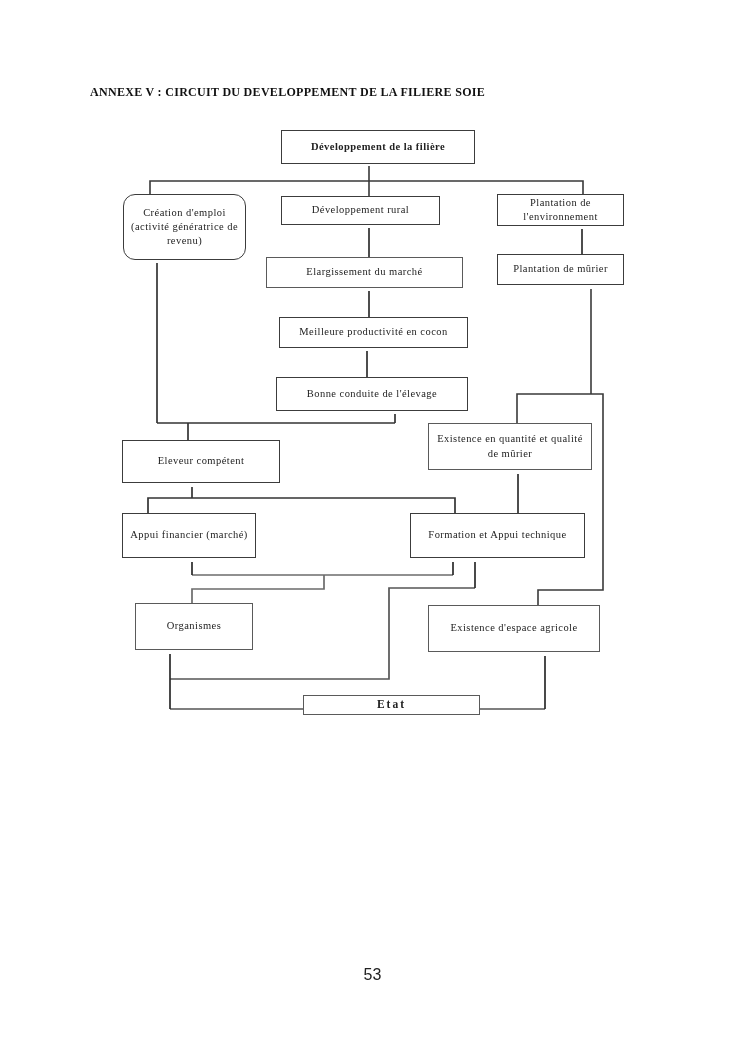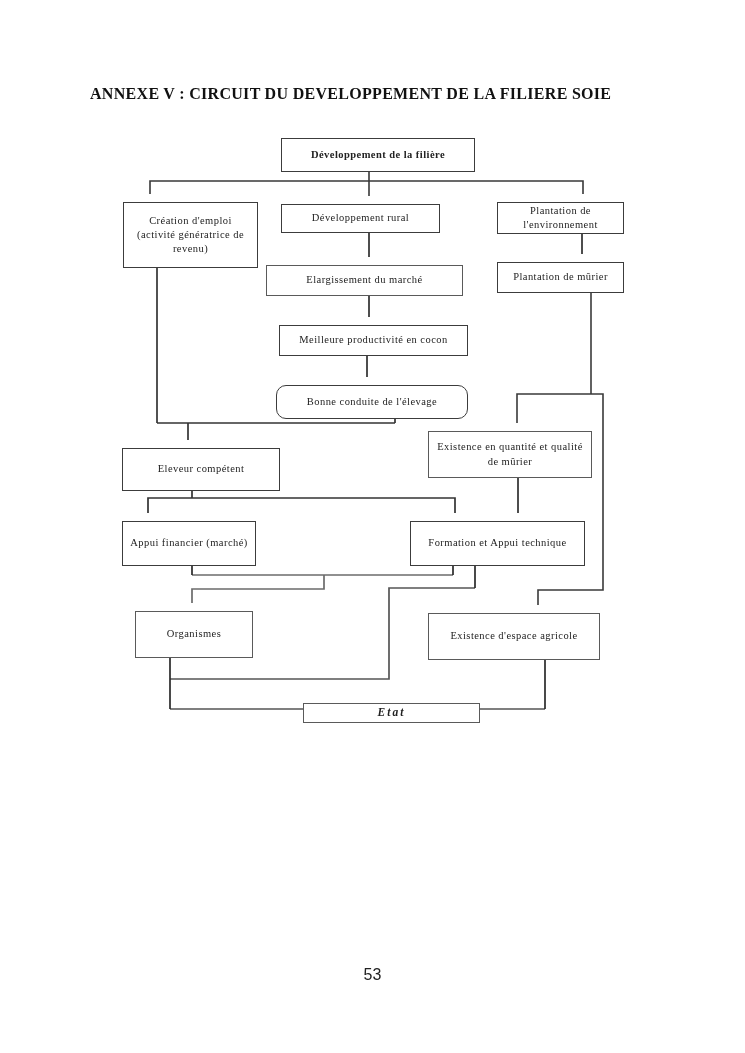--- a/index.html
+++ b/index.html
@@ -9,21 +9,21 @@
     background:#ffffff;
     font-family:"Liberation Serif", serif;
     color:#1c1c1c;
     overflow:hidden;
   }
   .doc-title{
     position:absolute;
     left:90px;top:85px;
     width:600px;
     margin:0;
-    font-size:16px;
+    font-size:12px;
     font-weight:bold;
     letter-spacing:0.3px;
     color:#111;
   }
   svg.connectors{
     position:absolute;left:0;top:0;
   }
   .node{
     position:absolute;
     box-sizing:border-box;
@@ -31,25 +31,24 @@
     border:1.6px solid #3c3c3c;
     display:flex;
     align-items:center;
     justify-content:center;
     text-align:center;
     font-size:10.5px;
     letter-spacing:0.45px;
     line-height:1.35;
     padding:2px 5px;
     color:#222;
-    margin-top:8px;
   }
   .node.bold{font-weight:bold;}
   .node.gray-border{border-color:#5a5a5a;}
-  .node.etat{letter-spacing:2px;font-size:11.5px;font-style:italic;}
+  .node.etat{letter-spacing:2px;font-size:11.5px;}
   .page-number{
     position:absolute;
     left:0;right:0;
     top:966px;
     text-align:center;
     font-family:"Liberation Sans", sans-serif;
     font-size:16px;
     color:#222;
   }
 </style>
@@ -112,33 +111,33 @@
       <path d="M170,679 L389,679 L389,588 L475,588"></path>
       <path d="M480,709 L545,709"></path>
     </g>
     <path d="M170,709 L170,654" stroke="#2a2a2a" stroke-width="1.7" fill="none" marker-end="url(#arr)"></path>
     <path d="M475,588 L475,562" stroke="#2a2a2a" stroke-width="1.7" fill="none" marker-end="url(#arr)"></path>
     <path d="M545,709 L545,656" stroke="#2a2a2a" stroke-width="1.7" fill="none" marker-end="url(#arr)"></path>
   </svg>
 
   <div class="node bold" style="left:281px;top:130px;width:194px;height:34px;">Développement de la filière</div>
 
-  <div class="node" style="left:123px;top:194px;width:135px;height:66px;">Création d'emploi (activité génératrice de revenu)</div>
+  <div class="node" style="left:123px;top:194px;width:123px;height:66px;border-radius:12px;">Création d'emploi (activité génératrice de revenu)</div>
 
   <div class="node" style="left:281px;top:196px;width:159px;height:29px;">Développement rural</div>
 
   <div class="node" style="left:497px;top:194px;width:127px;height:32px;">Plantation de l'environnement</div>
 
   <div class="node gray-border" style="left:266px;top:257px;width:197px;height:31px;">Elargissement du marché</div>
 
   <div class="node" style="left:497px;top:254px;width:127px;height:31px;">Plantation de mûrier</div>
 
   <div class="node" style="left:279px;top:317px;width:189px;height:31px;">Meilleure productivité en cocon</div>
 
-  <div class="node" style="left:276px;top:377px;width:192px;height:34px;border-radius:10px;">Bonne conduite de l'élevage</div>
+  <div class="node" style="left:276px;top:377px;width:192px;height:34px;">Bonne conduite de l'élevage</div>
 
   <div class="node gray-border" style="left:428px;top:423px;width:164px;height:47px;">Existence en quantité et qualité de mûrier</div>
 
   <div class="node" style="left:122px;top:440px;width:158px;height:43px;">Eleveur compétent</div>
 
   <div class="node" style="left:122px;top:513px;width:134px;height:45px;">Appui financier (marché)</div>
 
   <div class="node" style="left:410px;top:513px;width:175px;height:45px;">Formation et Appui technique</div>
 
   <div class="node gray-border" style="left:135px;top:603px;width:118px;height:47px;">Organismes</div>

